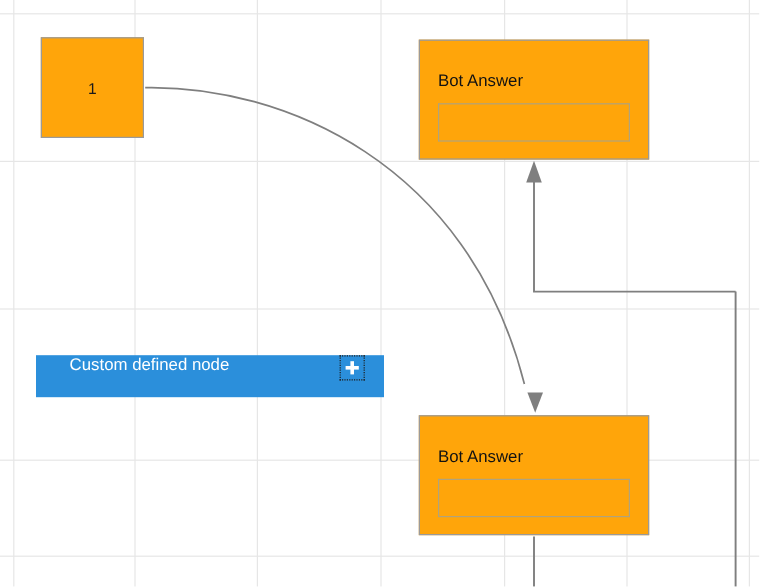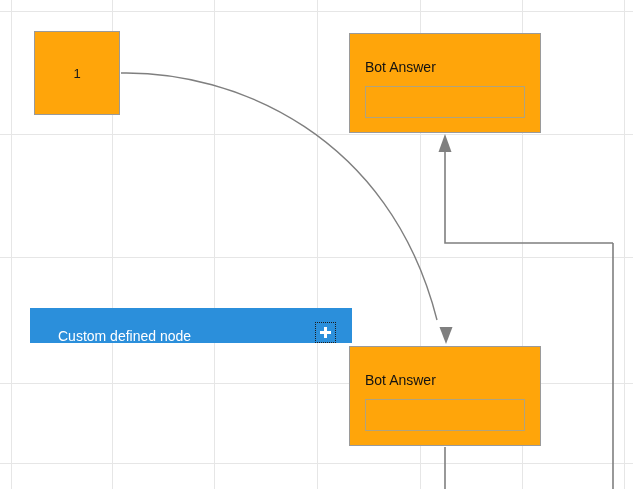--- a/index.html
+++ b/index.html
@@ -100,26 +100,26 @@
     height: 32px;
     box-sizing: border-box;
     border: 1px solid #b0a37d;
     background: transparent;
   }
 
   
   .palette-bar {
     position: absolute;
     left: 30px;
-    top: 308px;
-    width: 322px;
+    top: 296px;
+    width: 290px;
     height: 35px;
     background: #2b8fdb;
     display: flex;
-    align-items: flex-end;
+    align-items: flex-start;
     box-sizing: border-box;
     padding: 0 16px 0 28px;
   }
   .palette-bar .palette-label {
     flex: 1;
     color: #ffffff;
     font-size: 14px;
     line-height: 1;
     white-space: nowrap;
   }

